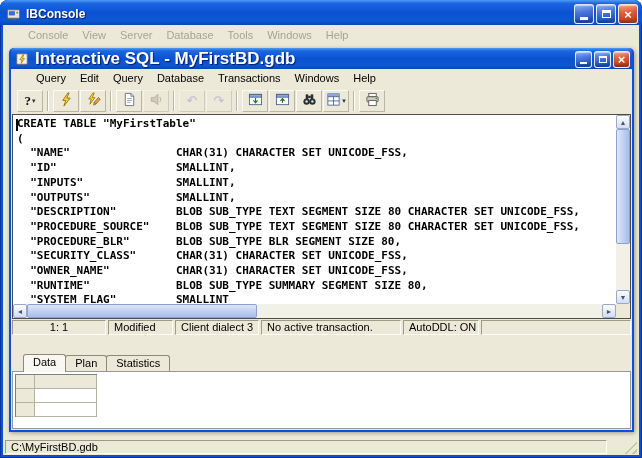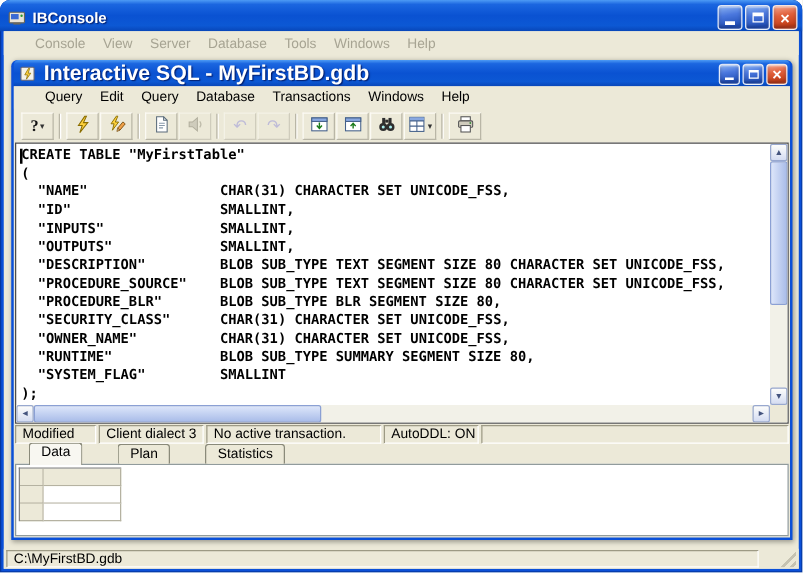--- a/index.html
+++ b/index.html
@@ -87,21 +87,21 @@
           background:linear-gradient(180deg,#dde6fa,#aabde9);border:1px solid #8ba0d4;}
   #sb-corner{position:absolute;right:0;bottom:0;width:14px;height:14px;background:#ece9d8;}
 
   
   #isql-status{height:17px;display:flex;gap:2px;padding:1px 1px;background:#ECE9D8;}
   #isql-status .spanel{line-height:13px;}
   .spanel.center{text-align:center;}
   .spanel.fill{flex:1;}
 
   
-  #tabrow{height:15px;display:flex;align-items:flex-end;padding-left:12px;position:relative;z-index:2;gap:29px;}
+  #tabrow{height:35px;display:flex;align-items:flex-end;padding-left:12px;position:relative;z-index:2;}
   .tab{font-size:11px;padding:1px 9px 0;height:16px;background:#ece9d8;color:#000;cursor:default;
        border:1px solid #8a8a7a;border-bottom:none;border-radius:3px 3px 0 0;margin-right:-1px;}
   .tab.active{background:#f8f7f1;height:18px;margin-bottom:-1px;position:relative;z-index:3;}
 
   
   #datapanel{height:58px;background:#fff;border:1px solid #919b9c;margin:0 1px 1px;position:relative;}
   #data-grid{position:absolute;left:2px;top:2px;display:grid;grid-template-columns:19px 62px;
              grid-auto-rows:14px;border-top:1px solid #808080;border-left:1px solid #808080;}
   .gcell{border-right:1px solid #b5b2a1;border-bottom:1px solid #b5b2a1;background:#fff;}
   .gcell.hdr{background:#ece9d8;}
@@ -273,20 +273,21 @@
             </div>
             <div id="hsb">
               <span class="sbtn left">◄</span>
               <div id="hthumb"></div>
               <span class="sbtn right">►</span>
             </div>
             <div id="sb-corner"></div>
           </div>
 
           <div id="isql-status">
+              <span class="spanel center" style="width: 94px;">1: 1</span>
               <span class="spanel" style="width: 65px;">Modified</span>
               <span class="spanel" style="width: 84px;">Client dialect 3</span>
               <span class="spanel" style="width: 140px;">No active transaction.</span>
               <span class="spanel" style="width: 76px;">AutoDDL: ON</span>
               <span class="spanel fill"></span>
             </div>
 
           <div id="tabrow">
               <span class="tab active">Data</span>
               <span class="tab">Plan</span>

